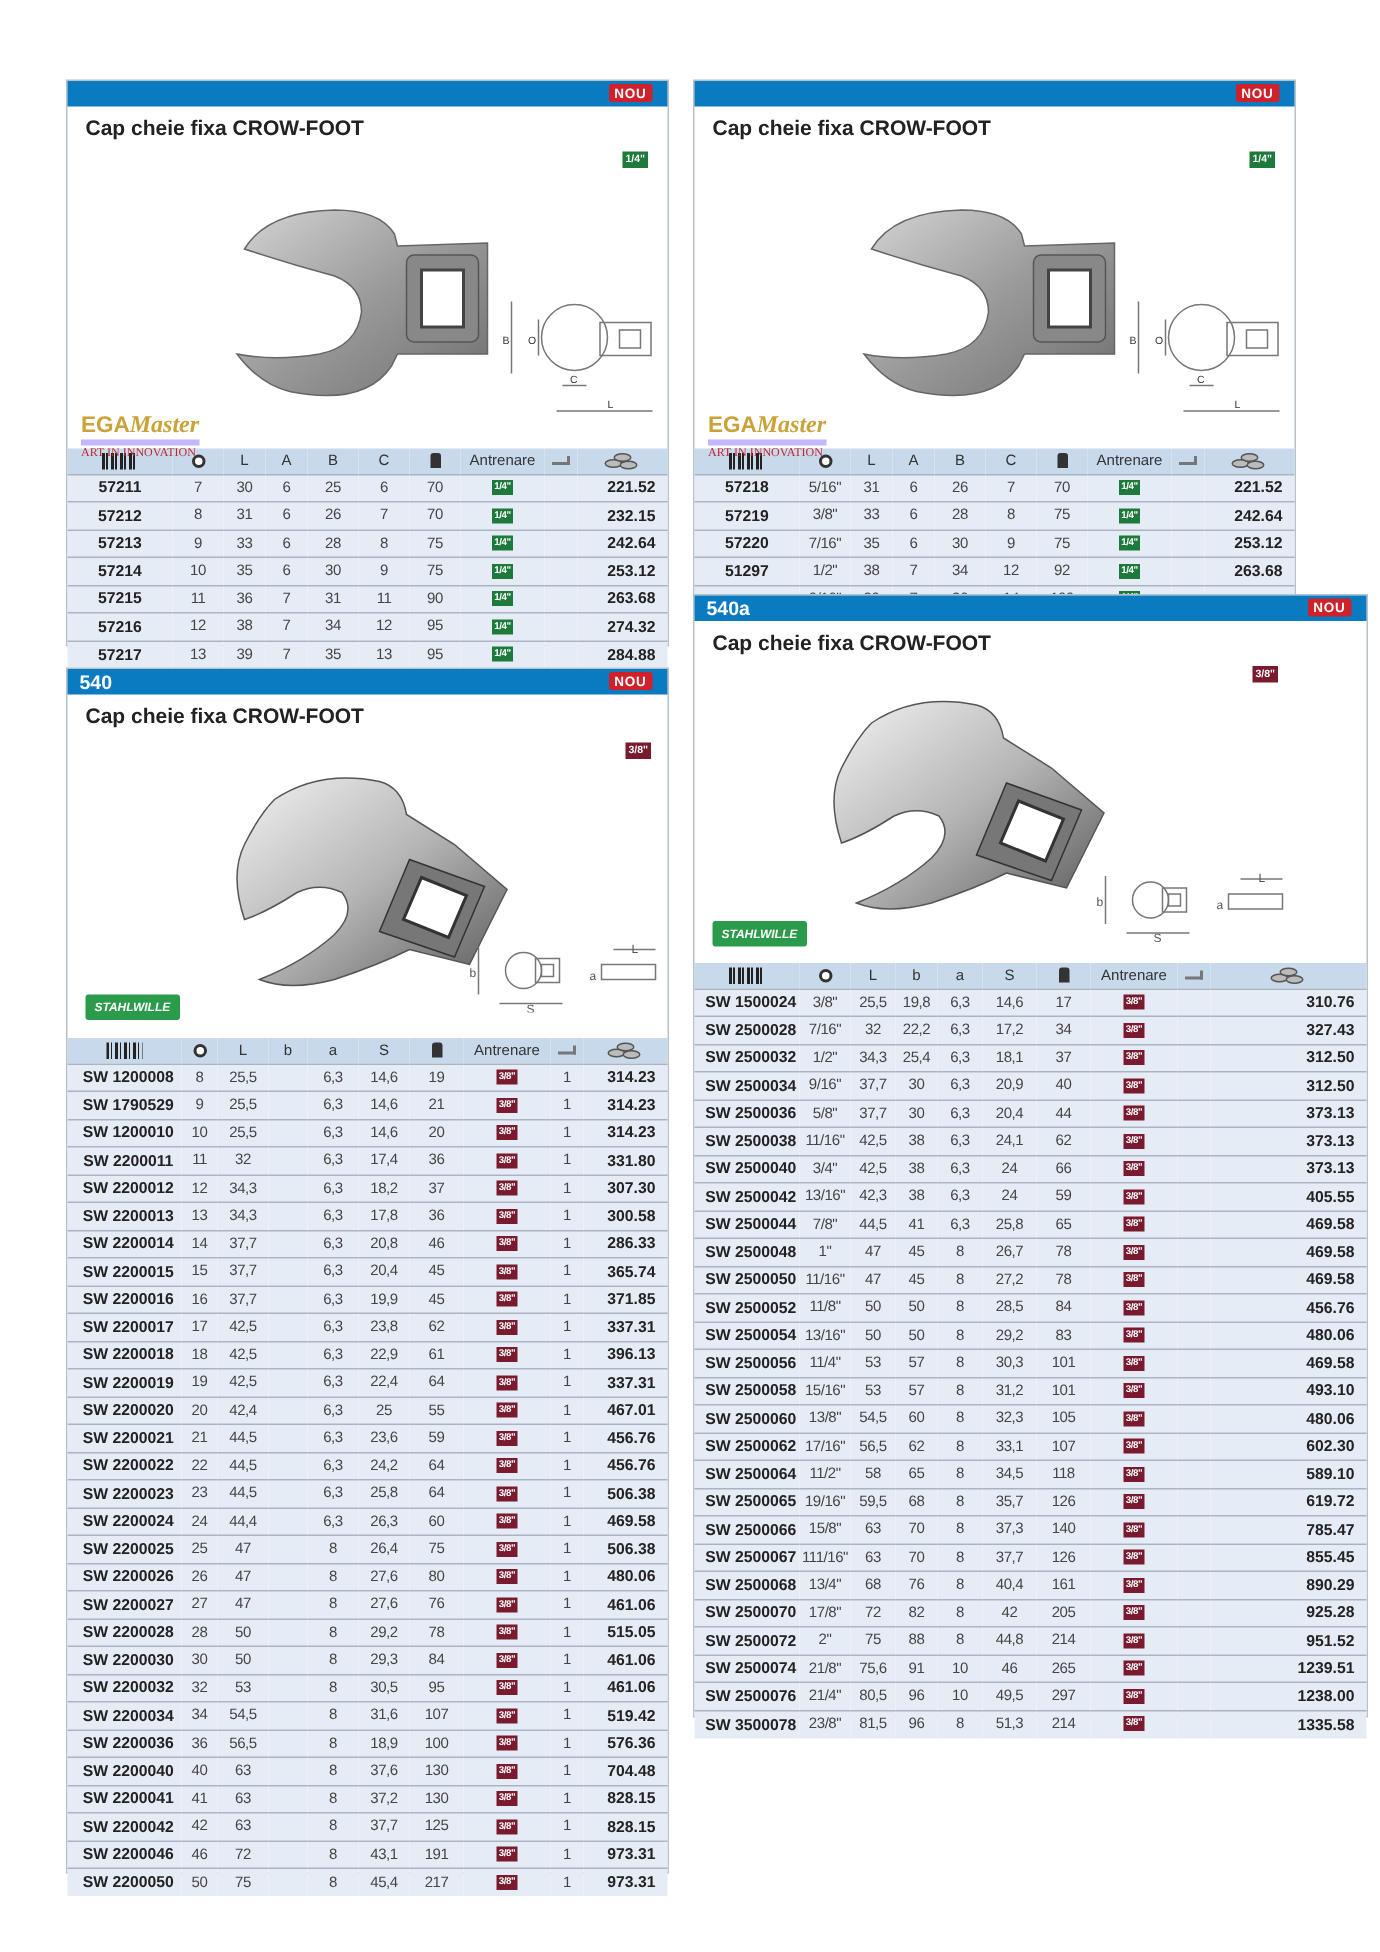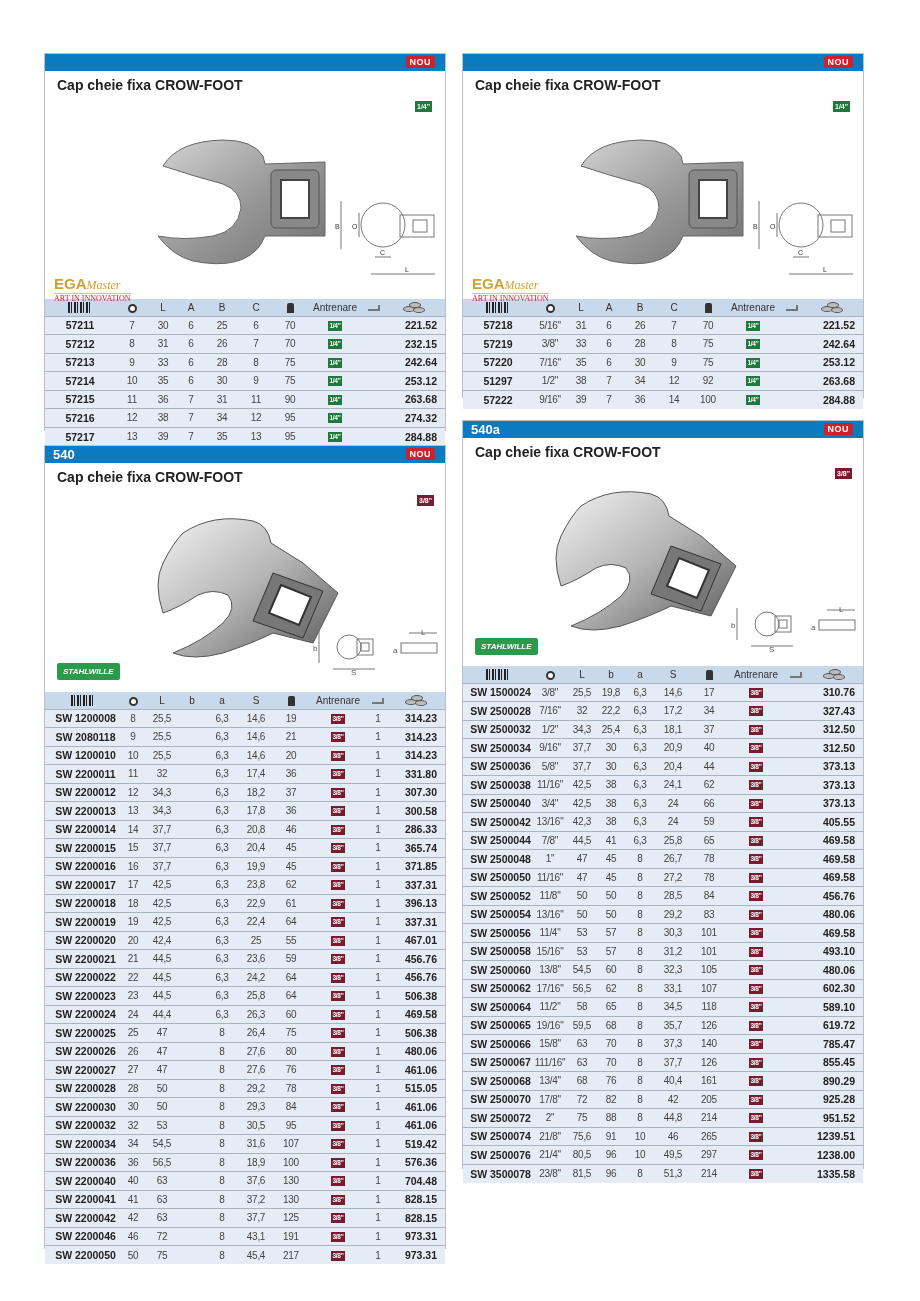--- a/index.html
+++ b/index.html
@@ -9,22 +9,22 @@
   .nou { position: absolute; right: 10px; top: 2px; background: #d0202a; color: #fff; font-size: 9px; font-weight: 900; line-height: 12px; padding: 0 4px; border-radius: 2px; letter-spacing: 0.5px; }
   .panel-title { font-size: 14px; font-weight: bold; color: #222; padding: 6px 0 0 12px; height: 22px; }
   .drive-badge { position: absolute; font-size: 7px; font-weight: bold; color: #fff; line-height: 11px; height: 11px; padding: 0 2px; }
   .drive-badge.g { background: #1d7a3a; }
   .drive-badge.r { background: #7a1a2e; }
   .image-area { position: relative; }
   .wrench { position: absolute; }
   .diagram { position: absolute; }
   .brand-ega { position: absolute; font-family: "Liberation Serif", serif; }
   .brand-ega .ega { color: #c9a238; font-size: 15px; font-weight: bold; letter-spacing: 0px; font-family: "Liberation Sans", sans-serif; }
-  .brand-ega .master { color: #c9a238; font-style: italic; font-size: 12px; }
-  .brand-ega .tag { color: #c1282d; font-size: 8px; display: block; line-height: 9px; border-top: 1px solid #c4b5fd; }
+  .brand-ega .master { color: #c9a238; font-style: italic; font-size: 16px; font-weight: bold; }
+  .brand-ega .tag { color: #c1282d; font-size: 8px; display: block; line-height: 9px; border-top: 4px solid #c4b5fd; }
   .brand-sw { position: absolute; background: #2a9b4a; color: #fff; font-size: 8px; font-weight: bold; font-style: italic; height: 17px; line-height: 17px; padding: 0 6px; border-radius: 2px; }
   table { width: 100%; border-collapse: collapse; font-size: 10px; }
   thead tr { background: #c8d9ec; height: 17px; }
   thead th { font-weight: normal; color: #333; font-size: 10px; text-align: center; }
   tbody tr { background: #e6ecf5; height: 18.5px; border-top: 1px solid #a9b4c0; }
   tbody td { text-align: center; color: #444; font-size: 10px; letter-spacing: -0.3px; }
   td.code { font-weight: bold; color: #222; font-size: 10.5px; letter-spacing: 0; }
   td.price { font-weight: bold; color: #222; text-align: right; padding-right: 8px; font-size: 10.5px; letter-spacing: 0; }
   td.codeL { text-align: center; padding-left: 5px; }
   .tb { display: inline-block; font-size: 6.5px; font-weight: bold; color: #fff; line-height: 10px; height: 10px; padding: 0 2px; vertical-align: middle; }
@@ -363,21 +363,21 @@
           <td>25,5</td>
           <td></td>
           <td>6,3</td>
           <td>14,6</td>
           <td>19</td>
           <td><span class="tb r">3/8"</span></td>
           <td>1</td>
           <td class="price">314.23</td>
         </tr>
         <tr>
-          <td class="code codeL">SW 2080118</td>
+          <td class="code codeL">SW 1790529</td>
           <td>9</td>
           <td>25,5</td>
           <td></td>
           <td>6,3</td>
           <td>14,6</td>
           <td>21</td>
           <td><span class="tb r">3/8"</span></td>
           <td>1</td>
           <td class="price">314.23</td>
         </tr>
@@ -714,21 +714,21 @@
           <td>45,4</td>
           <td>217</td>
           <td><span class="tb r">3/8"</span></td>
           <td>1</td>
           <td class="price">973.31</td>
         </tr>
       </tbody>
   </table>
 </div>
 
-<div class="panel" style="left:462px; top:420px; width:402px; height:749px;">
+<div class="panel" style="left:462px; top:396px; width:450px; height:749px;">
   <div class="panel-bar">
     <span>540a</span>
     <span class="nou">NOU</span>
   </div>
   <div class="image-area" style="height:212px;">
     <div class="panel-title">Cap cheie fixa CROW-FOOT</div>
     <span class="drive-badge r" style="left:372px; top:30px;">3/8"</span>
     <svg class="wrench" style="left:88px; top:48px;" width="190" height="150" viewBox="0 0 190 150">
       <defs>
           <linearGradient id="gD" x1="0" y1="0" x2="1" y2="1">

